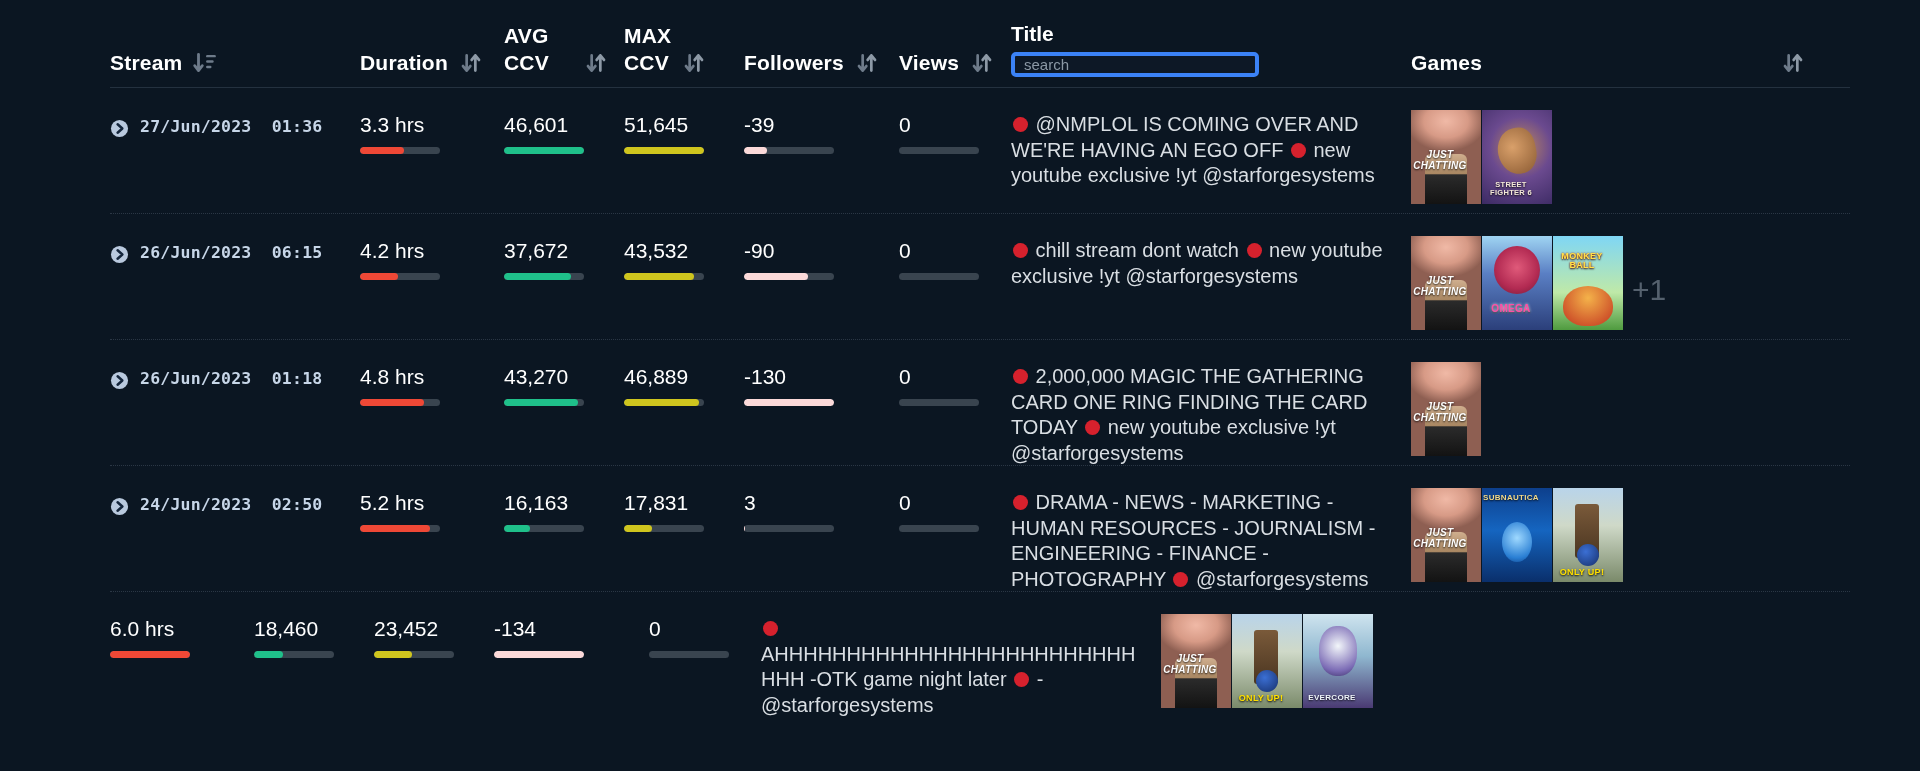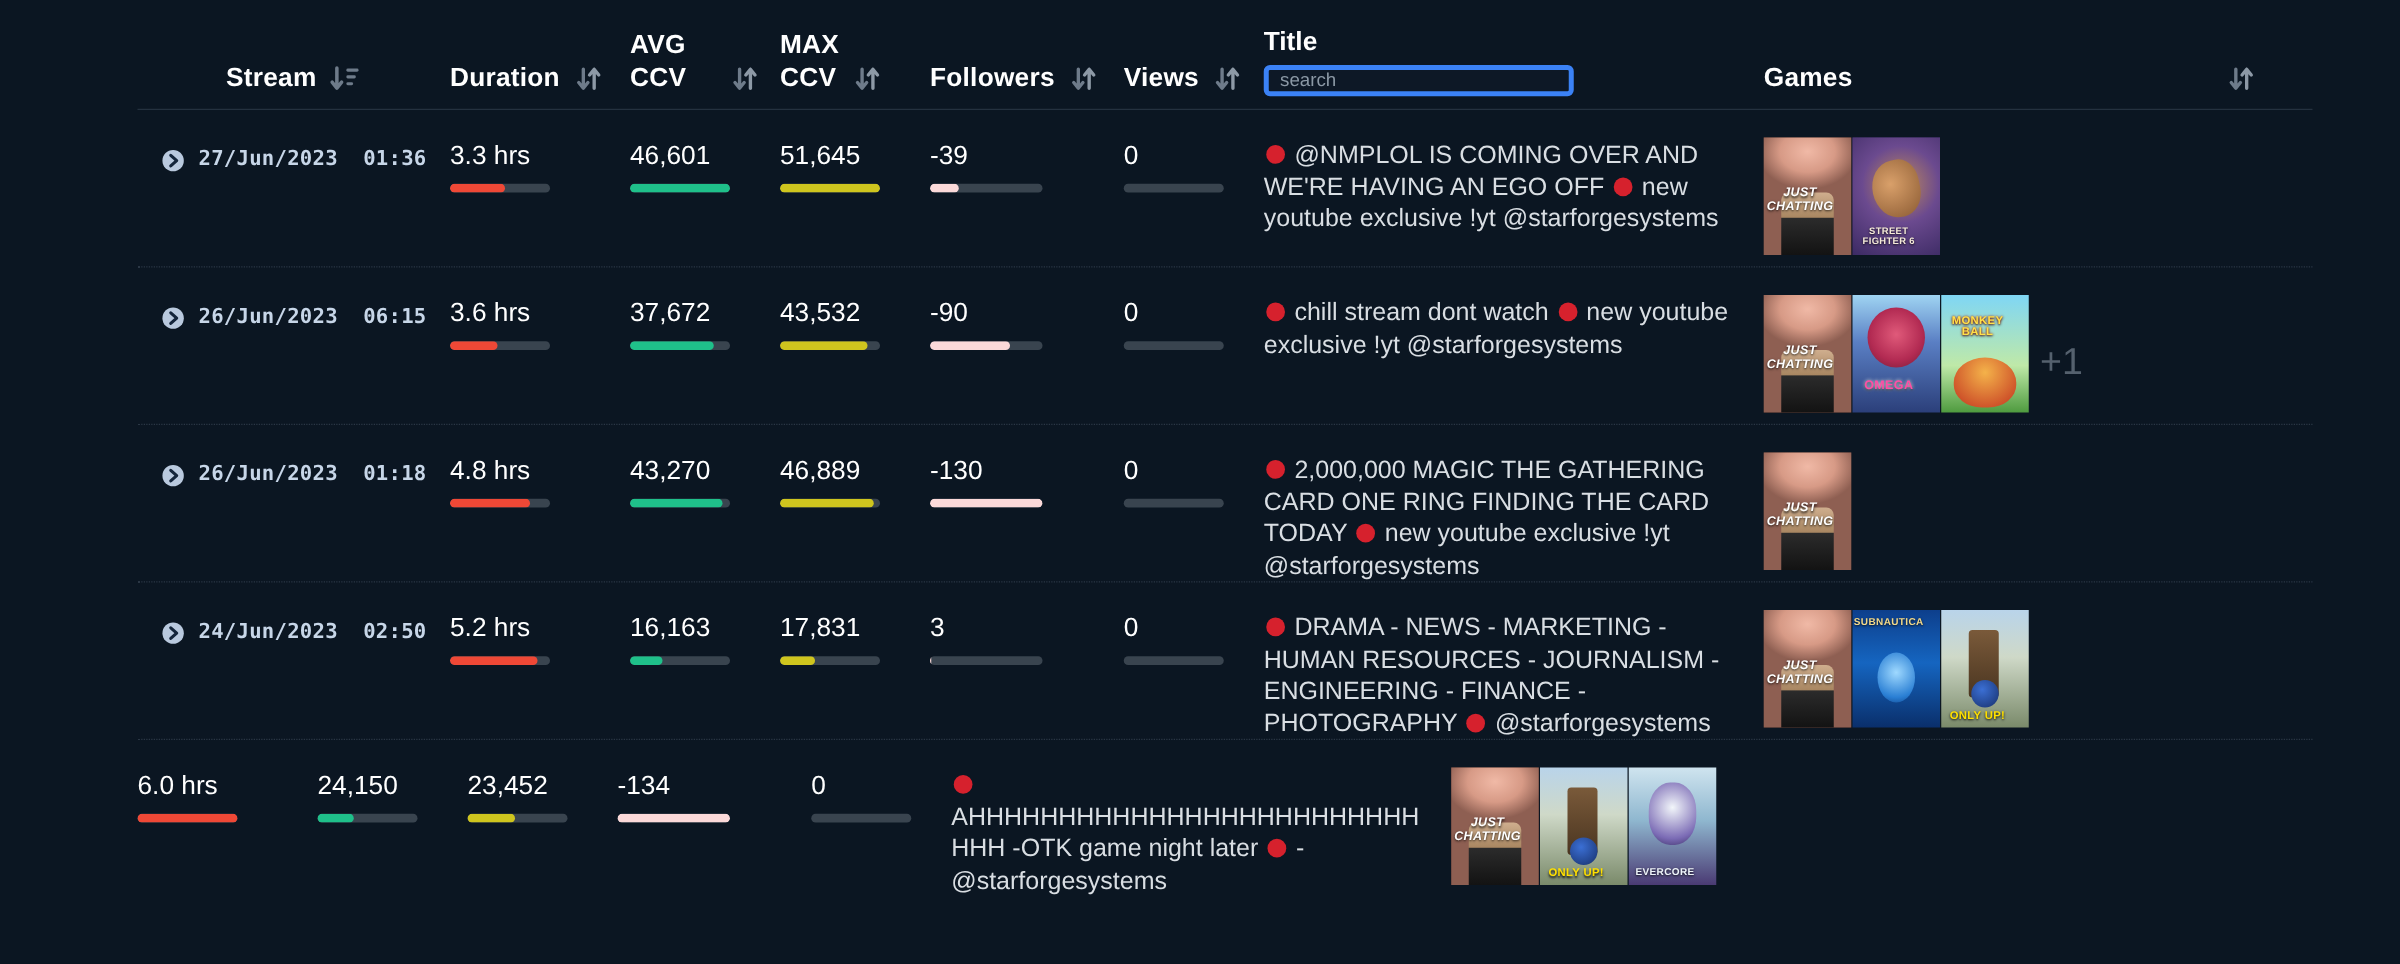--- a/index.html
+++ b/index.html
@@ -51,21 +51,21 @@
     width: 26px; height: 26px;
     margin-left: 10px;
     flex: 0 0 auto;
     align-self: flex-end;
     margin-bottom: 1px;
     cursor: pointer;
   }
   .sorticon svg { display: block; }
 
   
-  .c-stream    { width: 250px; justify-content: center; }
+  .c-stream    { width: 250px; }
   .c-duration  { width: 144px; }
   .c-avgccv    { width: 120px; gap: 24px; }
   .c-maxccv    { width: 120px; }
   .c-followers { width: 155px; }
   .c-views     { width: 112px; }
   .c-title     { width: 400px; }
   .c-games     { flex: 1 1 auto; }
 
   .th.c-stream    { padding-left: 0; }
   .th.c-title     { flex-direction: column; align-items: flex-start; justify-content: flex-end; }
@@ -411,21 +411,21 @@
         </div>
         <div class="row">
           <div class="cell c-stream stream-cell">
             <span class="expand-icon"><svg viewBox="0 0 20 20" width="19" height="19">
                 <circle cx="10" cy="10" r="9" fill="#b9c9de"></circle>
                 <path d="M8 5.5 L13 10 L8 14.5" stroke="#14253b" stroke-width="2.6" fill="none" stroke-linecap="round" stroke-linejoin="round"></path>
               </svg></span>
             <span class="stream-date">26/Jun/2023  06:15</span>
           </div>
           <div class="cell c-duration">
-            <span class="num">3.6 hrs</span>
+            <span class="num">4.2 hrs</span>
             <div class="bar-track w-dur">
               <div class="bar-fill" style="width:47%;background:#ef4836"></div>
             </div>
           </div>
           <div class="cell c-avgccv">
             <span class="num">37,672</span>
             <div class="bar-track wide">
               <div class="bar-fill" style="width:84%;background:#1fc08a"></div>
             </div>
           </div>
@@ -564,21 +564,21 @@
           </div>
         </div>
         <div class="row">
           <div class="cell c-duration">
             <span class="num">6.0 hrs</span>
             <div class="bar-track w-dur">
               <div class="bar-fill" style="width:100%;background:#ef4836"></div>
             </div>
           </div>
           <div class="cell c-avgccv">
-            <span class="num">24,150</span>
+            <span class="num">18,460</span>
             <div class="bar-track wide">
               <div class="bar-fill" style="width:36%;background:#1fc08a"></div>
             </div>
           </div>
           <div class="cell c-maxccv">
             <span class="num">23,452</span>
             <div class="bar-track wide">
               <div class="bar-fill" style="width:48%;background:#cfc51e"></div>
             </div>
           </div>

